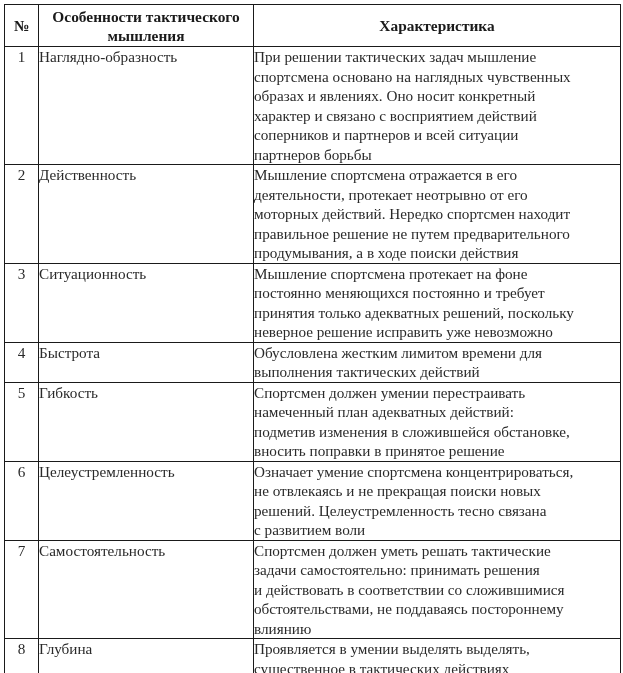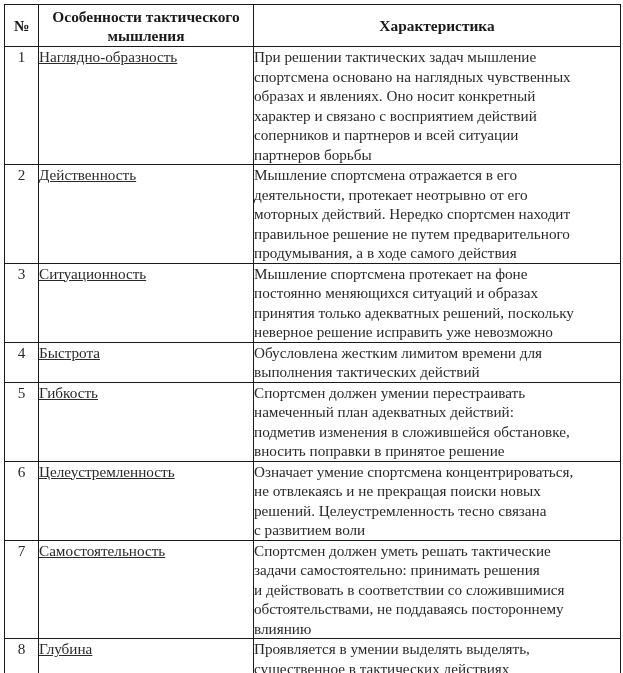--- a/index.html
+++ b/index.html
@@ -41,21 +41,20 @@
     col.c-num { width: 34px; }
     col.c-feat { width: 215px; }
     col.c-desc { width: 367px; }
     .hdr-row { height: 42px; }
     td.num {
       text-align: center;
       padding-top: 3px;
     }
     td.feat {
       padding: 3px 6px 0 7px;
-      text-decoration: underline;
     }
     td.desc {
       padding: 3px 4px 2px 5px;
       margin-top: 32px;
     }
     .desc-line {
       display: block;
       white-space: nowrap;
     }
   </style>
@@ -89,29 +88,29 @@
         </td>
       </tr>
       <tr>
         <td class="num">2</td>
         <td class="feat">Действенность</td>
         <td class="desc">
           <span class="desc-line">Мышление спортсмена отражается в его</span>
           <span class="desc-line">деятельности, протекает неотрывно от его</span>
           <span class="desc-line">моторных действий. Нередко спортсмен находит</span>
           <span class="desc-line">правильное решение не путем предварительного</span>
-          <span class="desc-line">продумывания, а в ходе самого действия</span>
+          <span class="desc-line">продумывания, а в ходе поиски действия</span>
         </td>
       </tr>
       <tr>
         <td class="num">3</td>
         <td class="feat">Ситуационность</td>
         <td class="desc">
           <span class="desc-line">Мышление спортсмена протекает на фоне</span>
-          <span class="desc-line">постоянно меняющихся ситуаций и образах</span>
+          <span class="desc-line">постоянно меняющихся постоянно и требует</span>
           <span class="desc-line">принятия только адекватных решений, поскольку</span>
           <span class="desc-line">неверное решение исправить уже невозможно</span>
         </td>
       </tr>
       <tr>
         <td class="num">4</td>
         <td class="feat">Быстрота</td>
         <td class="desc">
           <span class="desc-line">Обусловлена жестким лимитом времени для</span>
           <span class="desc-line">выполнения тактических действий</span>

